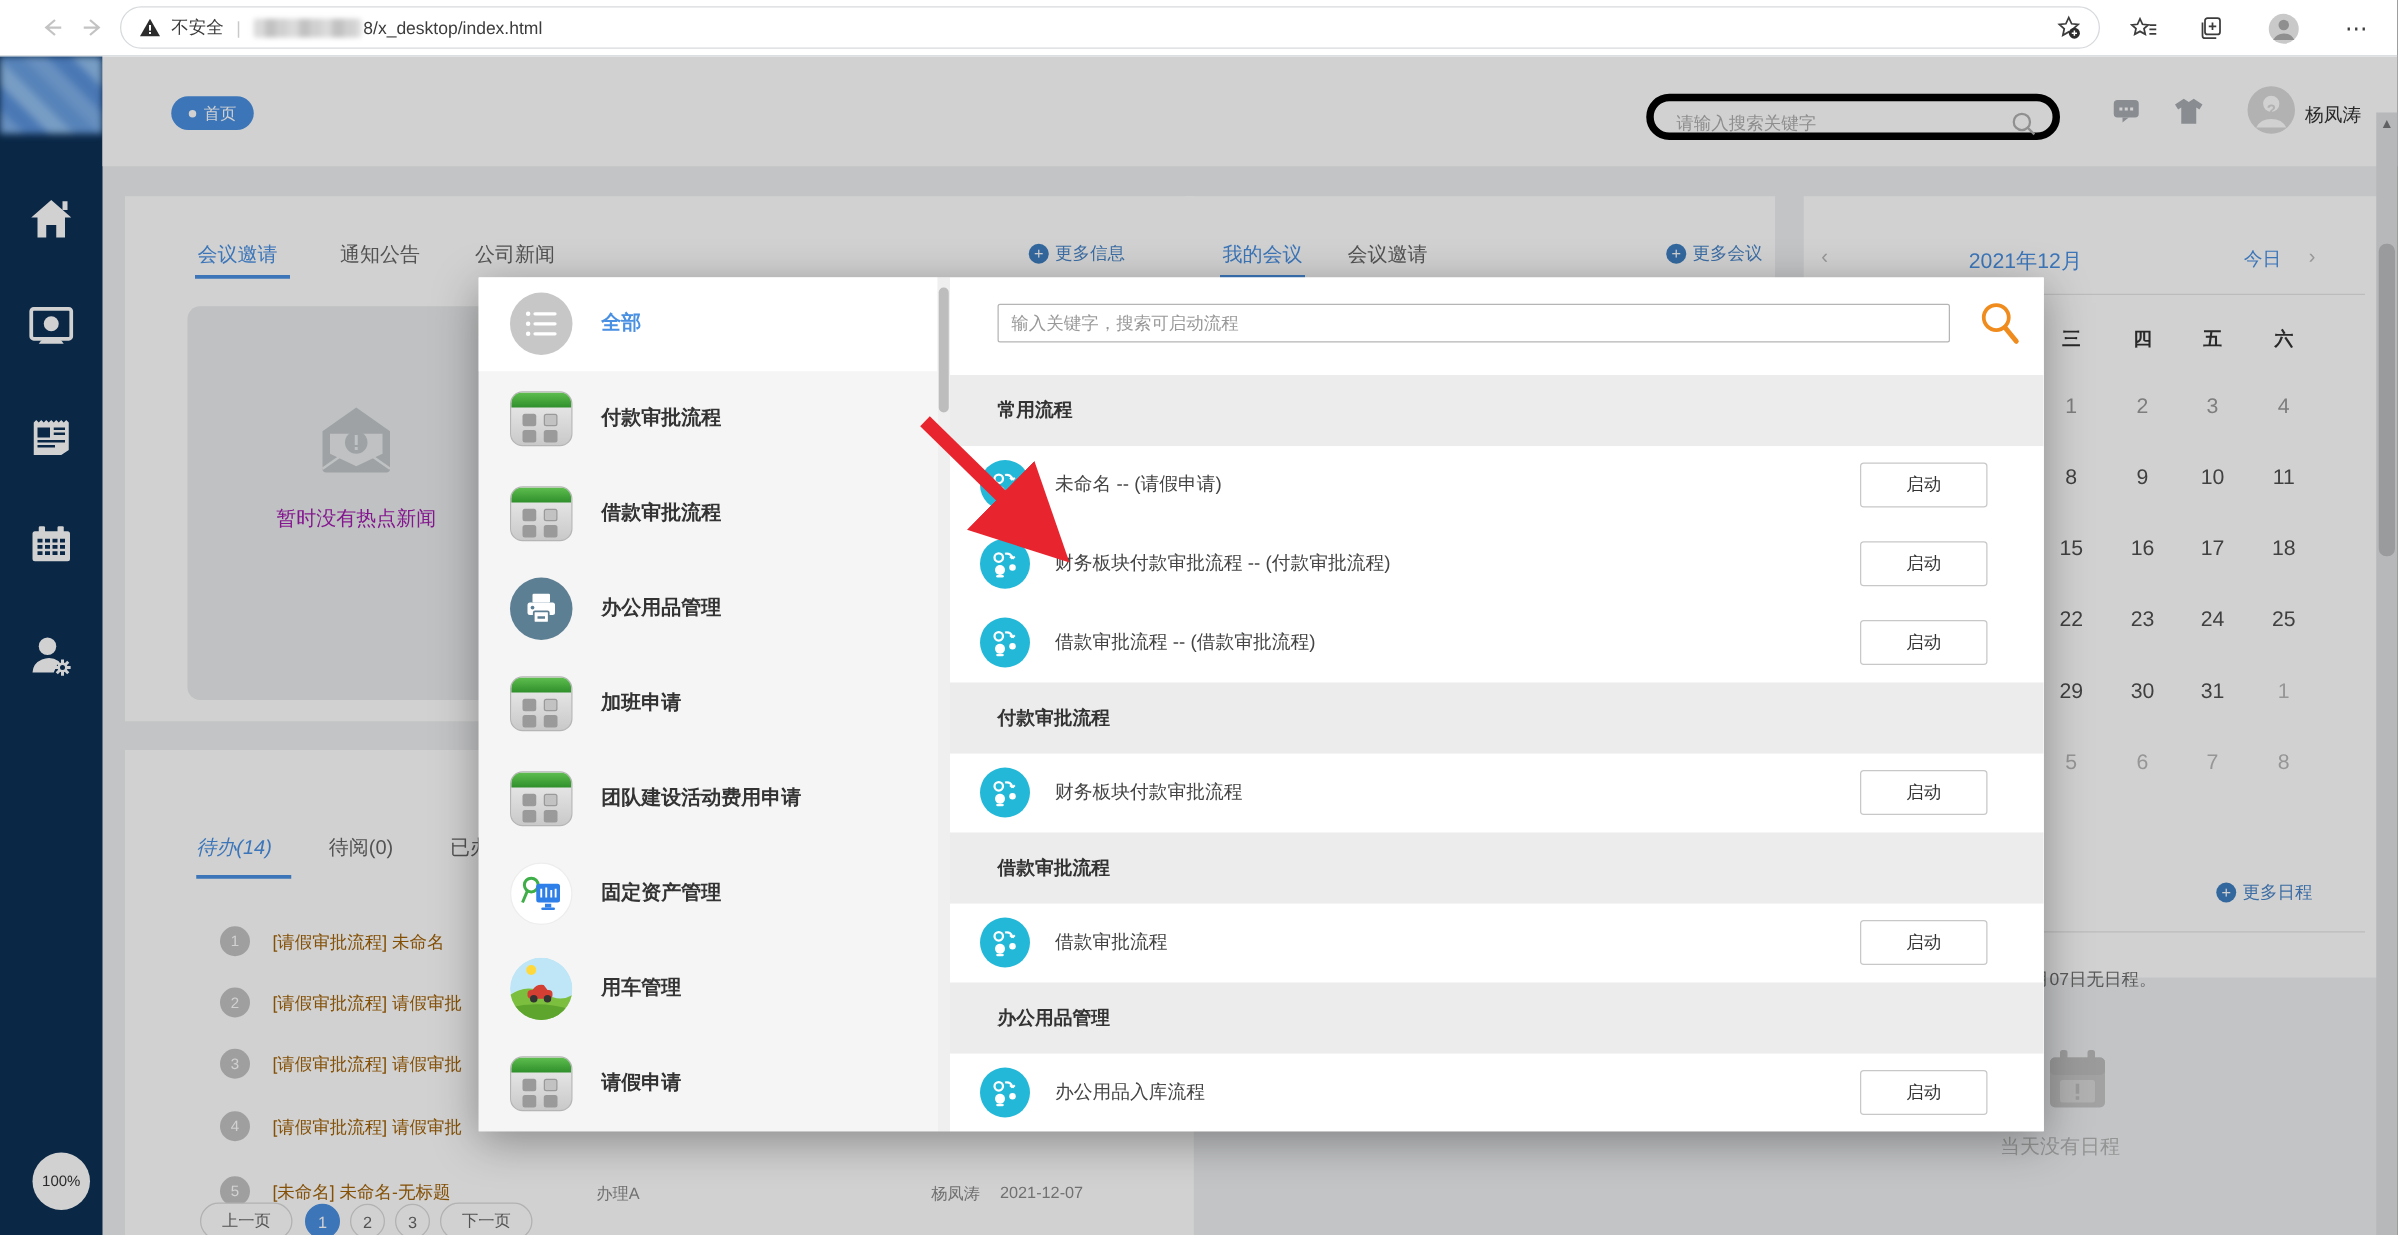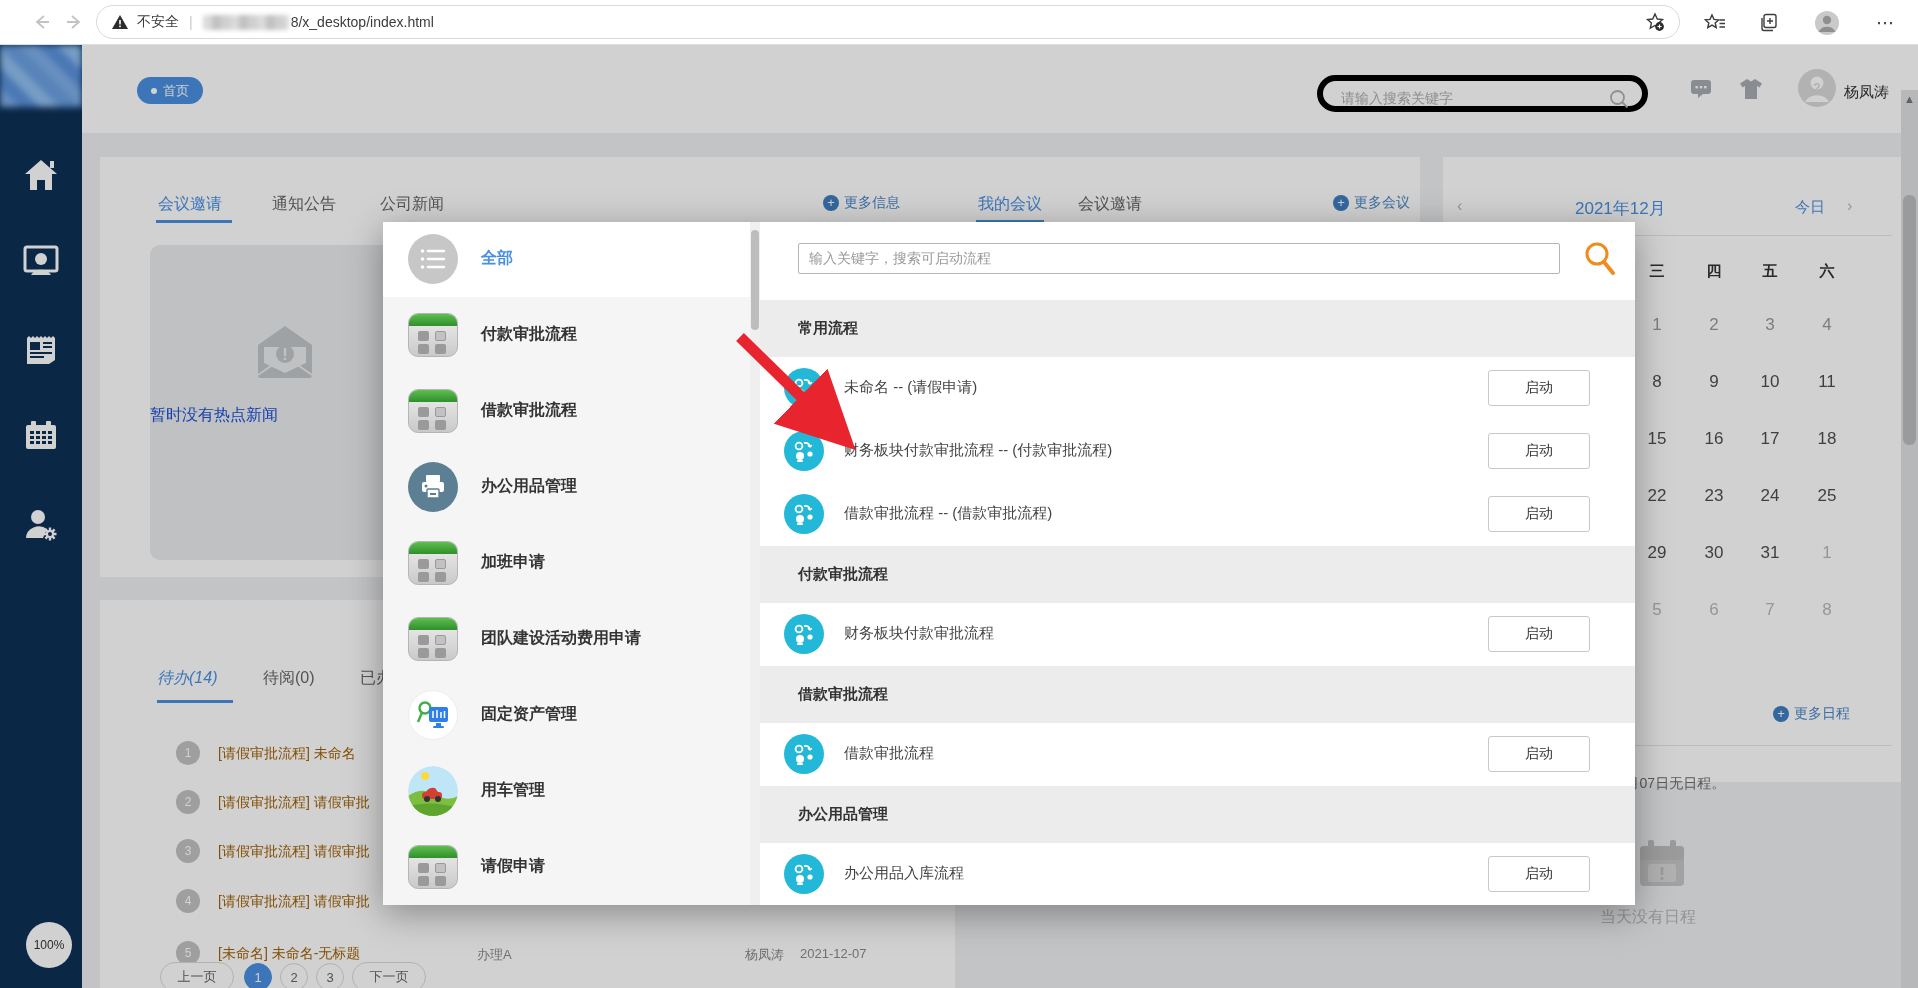--- a/index.html
+++ b/index.html
@@ -30,21 +30,21 @@
   .uname{position:absolute;left:1762px;top:38px;font-size:15px;color:#333;}
 
   
   .panel{position:absolute;background:#fff;z-index:1;}
   .tabtxt{font-size:16px;color:#666;position:absolute;top:0;cursor:default;}
   .tab-active{color:#4a90e2;}
   .underline{position:absolute;height:3px;background:#4a90e2;}
   .morelink{position:absolute;font-size:14px;color:#4a86c8;display:flex;align-items:center;gap:5px;}
   .plusdot{width:16px;height:16px;border-radius:50%;background:#3f7fc1;color:#fff;font-size:13px;line-height:16px;text-align:center;display:inline-block;}
   .emptybox{position:absolute;left:50px;top:88px;width:270px;height:315px;background:#e9eced;border-radius:10px;}
-  .emptytxt{position:absolute;left:0;width:100%;color:#1d4ed8;font-size:16px;}
+  .emptytxt{position:absolute;left:0;width:100%;text-align:center;color:#a21caf;font-size:16px;}
 
   
   .cal-title{position:absolute;font-size:17px;color:#4a90e2;}
   .cal-arrow{position:absolute;font-size:16px;color:#b9b9b9;}
   .cal-wd{position:absolute;font-size:15px;color:#333;font-weight:bold;transform:translateX(-50%);}
   .cal-d{position:absolute;font-size:17px;transform:translateX(-50%);}
   .d-dark{color:#4f4f4f;} .d-med{color:#9a9a9a;} .d-light{color:#b8b8b8;}
   .cal-div{position:absolute;height:1px;background:#e6e6e6;}
 
   

